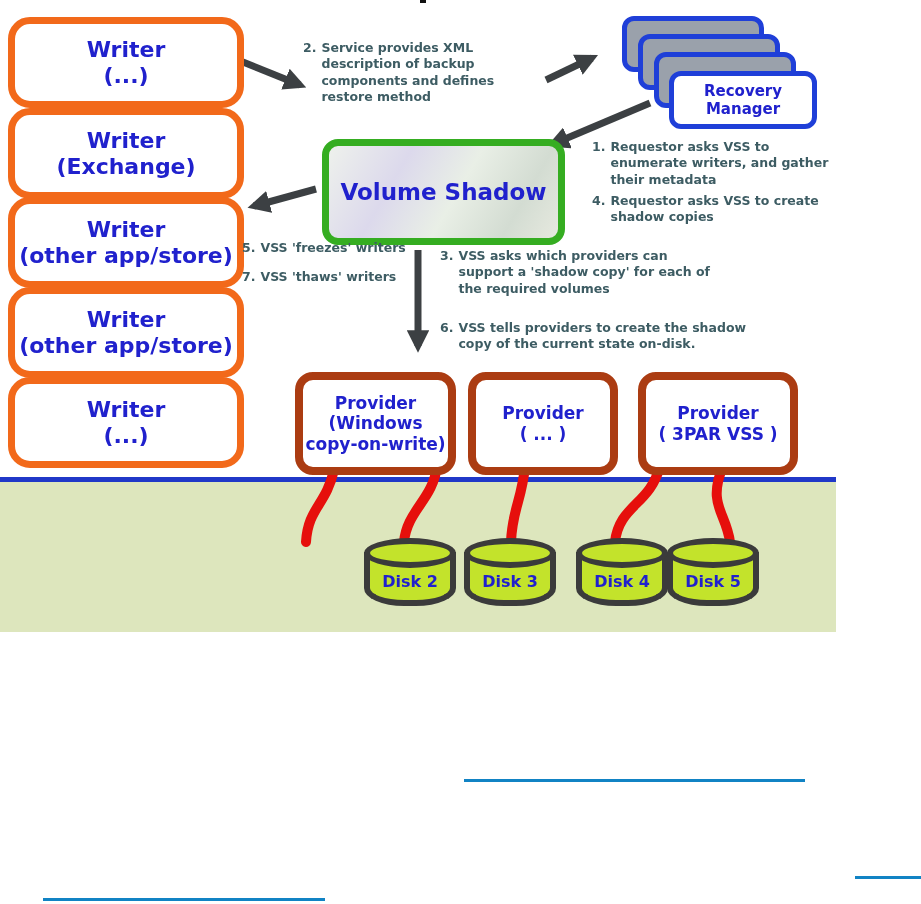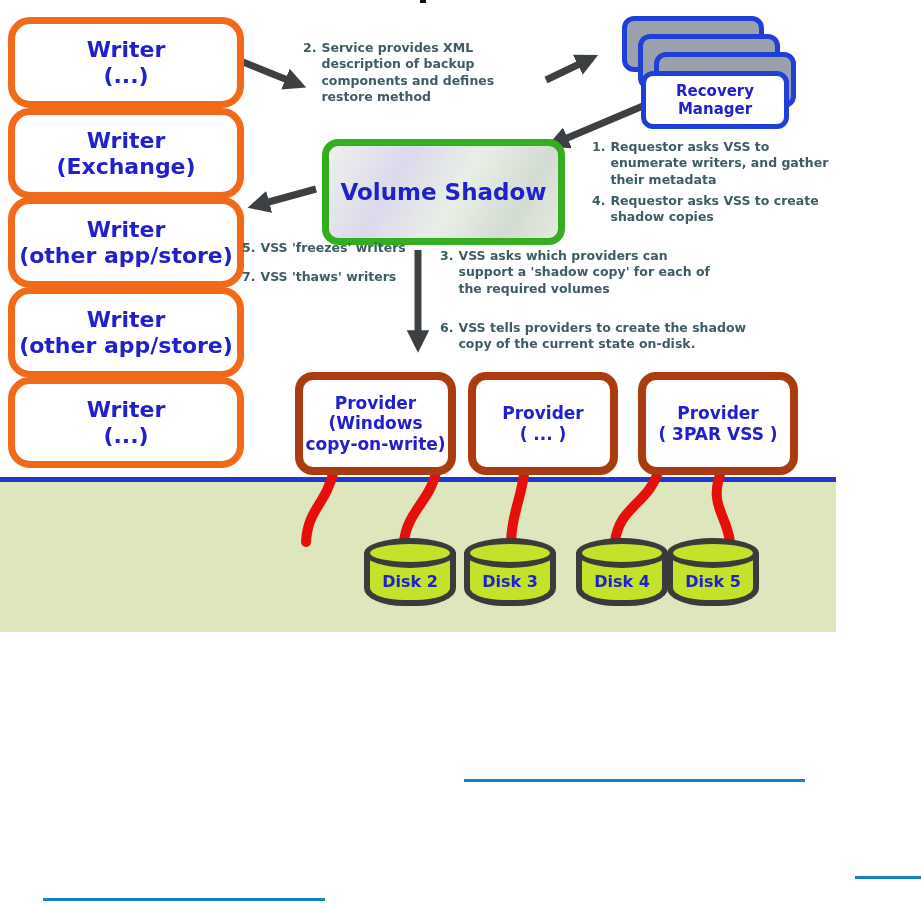--- a/index.html
+++ b/index.html
@@ -25,21 +25,21 @@
   
   .vss{position:absolute;left:322px;top:139px;width:229px;height:92px;
     border:7px solid var(--c-vss_border);border-radius:16px;z-index:2;
     background:linear-gradient(120deg,#eef1ec 0%,#dcd9ec 30%,#e9efe6 55%,#d3dcd2 80%,#e6e9df 100%);
     display:flex;flex-direction:row;align-items:center;justify-content:center;
     color:var(--c-box_text);font-weight:bold;font-size:23px;line-height:1.15;white-space:nowrap;}
 
   
   .rback{position:absolute;width:132px;height:46px;background:var(--c-recovery_back_fill);
     border:5px solid var(--c-recovery_border);border-radius:12px;z-index:2;}
-  .rfront{position:absolute;left:641px;top:71px;width:138px;height:48px;background:#fff;
+  .rfront{position:absolute;left:669px;top:71px;width:138px;height:48px;background:#fff;
     border:5px solid var(--c-recovery_border);border-radius:12px;z-index:2;
     display:flex;flex-direction:column;align-items:center;justify-content:center;
     color:var(--c-box_text);font-weight:bold;font-size:15px;line-height:1.2;}
 
   
   .pbox{position:absolute;top:372px;height:87px;background:#fff;
     border:8px solid var(--c-provider_border);border-radius:18px;z-index:2;
     display:flex;flex-direction:column;align-items:center;justify-content:center;
     color:var(--c-box_text);font-weight:bold;font-size:17px;line-height:1.2;white-space:nowrap;}
 

